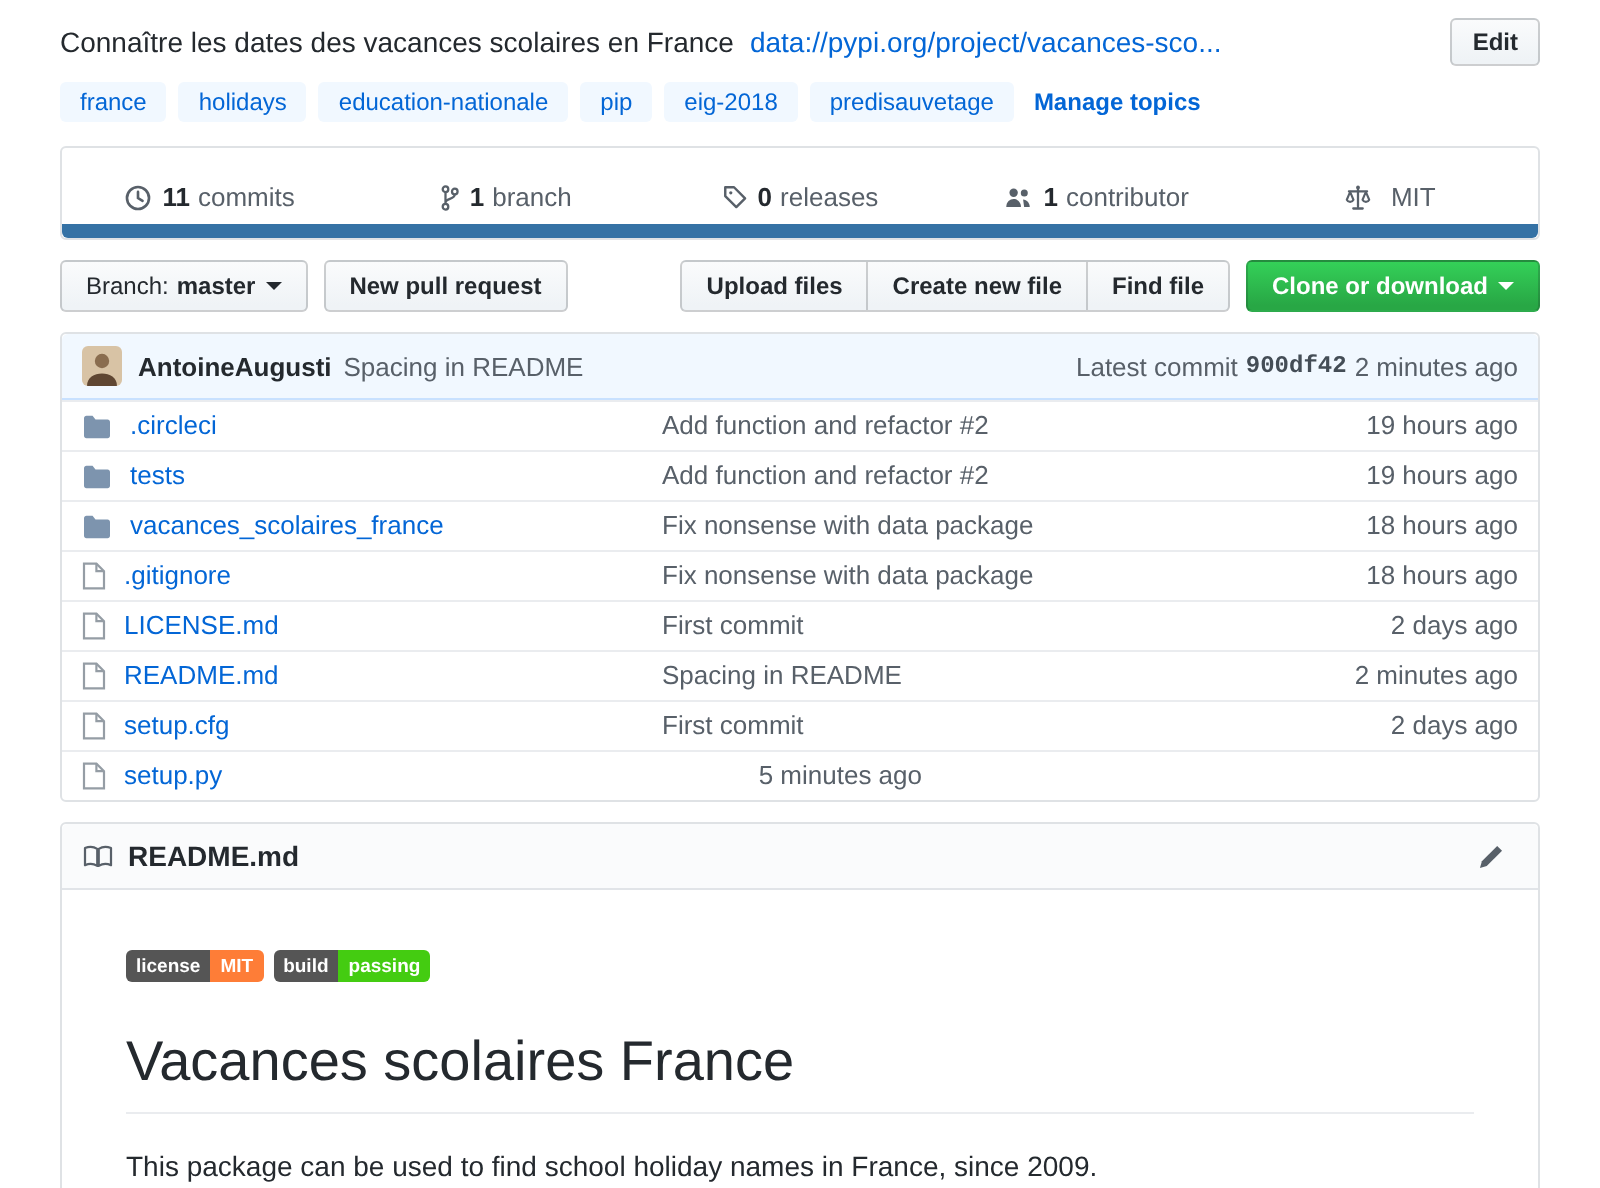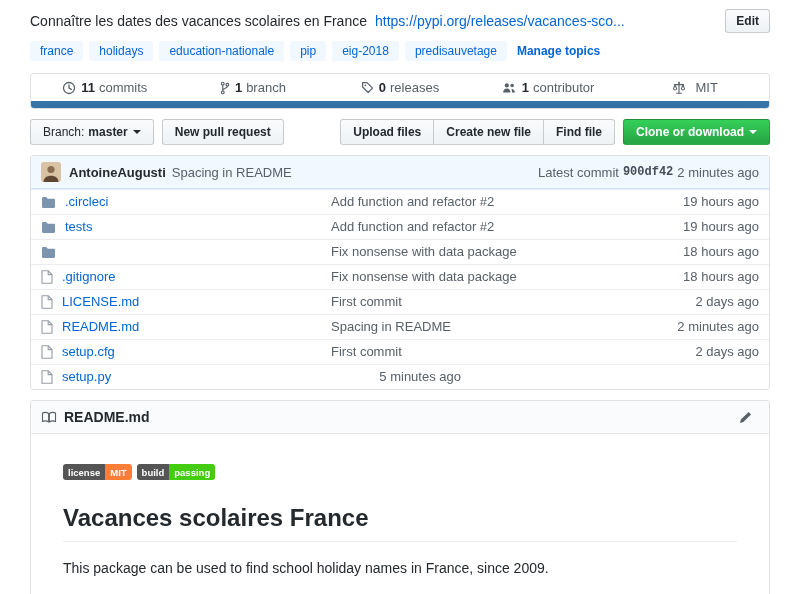--- a/index.html
+++ b/index.html
@@ -20,21 +20,21 @@
   .btn-sm { padding:3px 10px; }
 
   
   .topics { display:flex; align-items:center; margin-top:8px; flex-wrap:wrap; }
   .topic-tag { background:#f1f8ff; color:#0366d6; font-size:12px; padding:3px 10px;
     border-radius:3px; margin-right:6px; line-height:14px; }
   .manage-topics { font-size:12px; font-weight:600; margin-left:4px; }
 
   
   .stats-box { margin-top:12px; border:1px solid #dfe2e5; border-radius:3px; }
-  .stats-row { display:flex; }
+  .stats-row { display:flex;margin-top:11px; }
   .stat { flex:1; display:flex; align-items:center; justify-content:center;
     padding:6px 0; font-size:13px; color:#586069; }
   .stat svg { margin-right:5px; color:#586069; }
   .stat b { color:#24292e; margin-right:4px; }
   .lang-bar { height:7px; border-radius:0 0 3px 3px; }
 
   
   .actions { display:flex; align-items:center; margin-top:10px; }
   .caret { display:inline-block; width:0; height:0; border-top:4px solid;
     border-left:4px solid transparent; border-right:4px solid transparent;
@@ -76,32 +76,32 @@
   .readme-header { display:flex; align-items:center; padding:8px 10px;
     background:#fafbfc; border-bottom:1px solid #e1e4e8; border-radius:3px 3px 0 0; }
   .readme-header svg { color:#586069; margin-right:7px; }
   .readme-title { font-weight:bold; font-size:14px; color:#24292e; }
   .pencil { margin-left:auto; color:#586069; cursor:pointer; }
   .readme-body { padding:30px 32px; min-height:230px; }
   .badges { display:flex; }
   .badge { display:inline-flex; font-size:9.5px; font-weight:bold; color:#fff;
     border-radius:3px; overflow:hidden; margin-right:5px; line-height:11px; }
   .badge span { padding:2.5px 5px; }
-  .readme-h1 { font-size:24px; font-weight:bold; margin-top:24px; padding-bottom:9px;
+  .readme-h1 { font-size:28px; font-weight:normal; margin-top:24px; padding-bottom:9px;
     border-bottom:1px solid #eaecef; }
   .readme-body p { font-size:14px; line-height:1.55; margin-top:16px; color:#24292e; }
 </style>
 </head>
 <body>
 
 <div class="wrap">
 
   <div class="head-row">
     <span class="repo-desc">Connaître les dates des vacances scolaires en France</span>
-    <a class="repo-url">https://pypi.org/releases/vacances-sco...</a>
+    <a class="repo-url">data://pypi.org/project/vacances-sco...</a>
     <span class="spacer"></span>
     <button class="btn btn-sm">Edit</button>
   </div>
 
   <div class="topics">
     <a class="topic-tag">france</a>
     <a class="topic-tag">holidays</a>
     <a class="topic-tag">education-nationale</a>
     <a class="topic-tag">pip</a>
     <a class="topic-tag">eig-2018</a>
@@ -212,20 +212,21 @@
           <a>tests</a>
         </span>
       <span class="cell-msg"><a>Add function and refactor #2</a></span>
       <span class="cell-time">19 hours ago</span>
     </div>
     <div class="file-row">
       <span class="cell-name">
           <svg class="icon-folder" width="15" height="13" viewBox="0 0 16 14">
             <path d="M1 2.3C1 1.6 1.6 1 2.3 1h3.3l1.6 2h6.5c.7 0 1.3.6 1.3 1.3v7.4c0 .7-.6 1.3-1.3 1.3H2.3c-.7 0-1.3-.6-1.3-1.3z" fill="currentColor"></path>
           </svg>
+          <a>vacances_scolaires_france</a>
         </span>
       <span class="cell-msg"><a>Fix nonsense with data package</a></span>
       <span class="cell-time">18 hours ago</span>
     </div>
     <div class="file-row">
       <span class="cell-name">
           <svg class="icon-file" width="12" height="14" viewBox="0 0 12 14">
             <path d="M1 .8h6.2L11 4.6v8.6H1z" fill="none" stroke="currentColor" stroke-width="1.1"></path>
             <path d="M7.2.8v3.8H11" fill="none" stroke="currentColor" stroke-width="1.1"></path>
           </svg>

